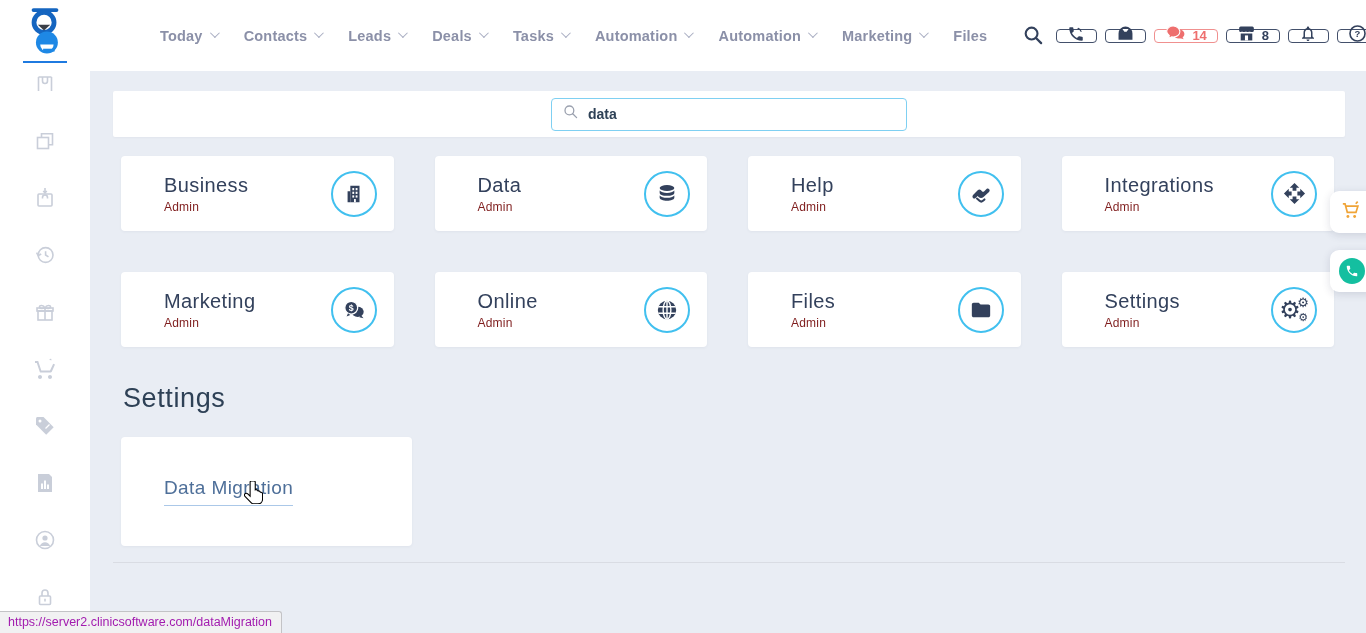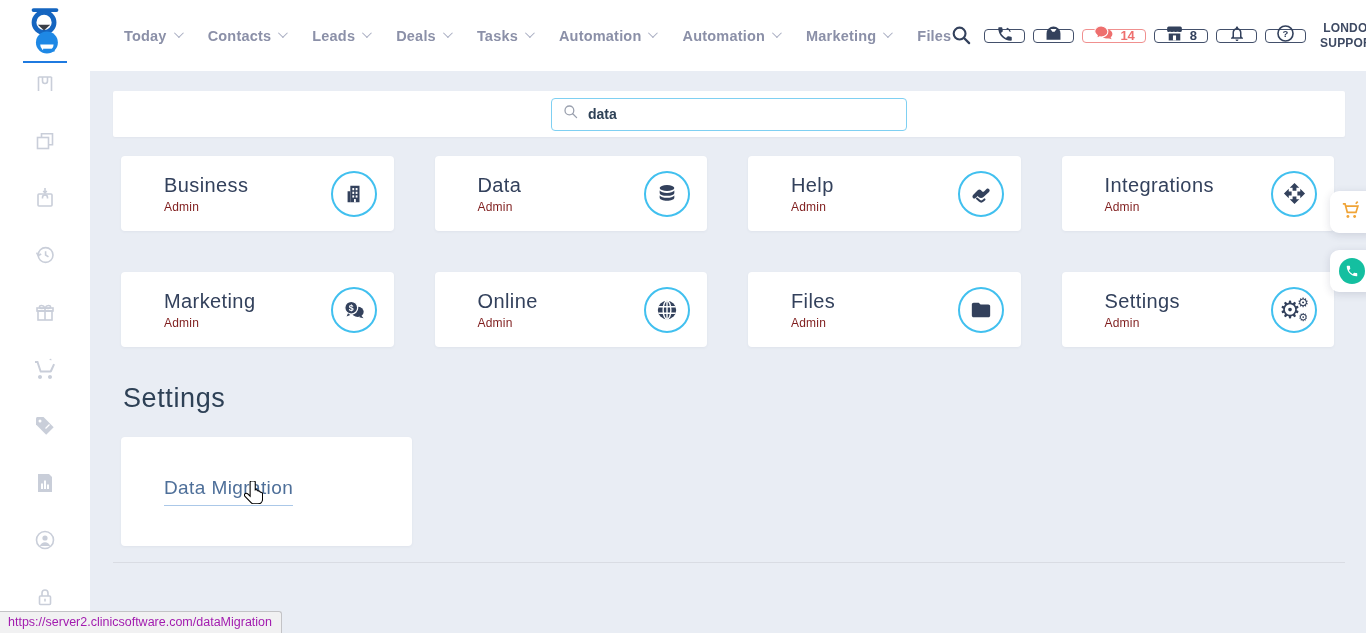--- a/index.html
+++ b/index.html
@@ -1,28 +1,28 @@
 <!DOCTYPE html>
 <html><head>
 <meta charset="utf-8">
 <style>
   * { margin:0; padding:0; box-sizing:border-box; }
   html,body { width:1366px; height:633px; overflow:hidden; }
   body { background:#e9edf4; font-family:"Liberation Sans", sans-serif; position:relative; }
 
   
-  .header { position:absolute; top:0; left:0; width:1366px; height:71px; background:#fff; display:flex; align-items:center; z-index:30; }
+  .header { position:absolute; top:0; left:0; width:1366px; height:71px; background:#fff; display:flex; align-items:center; z-index:30;gap:36px; }
   .logo-box { width:90px; height:71px; display:flex; flex-direction:column; align-items:center; justify-content:center; flex:0 0 90px; }
   .logo-underline { width:44px; height:2px; background:#1f7ae0; margin-top:1px; }
   .nav { display:flex; align-items:center; gap:27px; margin-left:34px; }
   .nav-item { display:flex; align-items:center; gap:7px; color:#8b90a8; font-size:14.5px; font-weight:700; letter-spacing:.2px; cursor:pointer; white-space:nowrap; }
   .caret { width:7px; height:7px; border-right:1.6px solid #a9aec2; border-bottom:1.6px solid #a9aec2; transform:rotate(45deg) translateY(-2px); margin-top:-3px; }
   .hright { margin-left:auto; display:flex; align-items:center; gap:8px; padding-right:18px; }
   .search-glyph { margin-right:4px; cursor:pointer; display:flex; }
-  .icon-btn { height:14px; min-width:41px; background:#fff; border:1px solid #43506b; border-radius:4px; display:flex; align-items:center; justify-content:flex-end; gap:6px; padding:0 10px; cursor:pointer; }
+  .icon-btn { height:14px; min-width:41px; background:#fff; border:1px solid #43506b; border-radius:4px; display:flex; align-items:center; justify-content:flex-start; gap:6px; padding:0 10px; cursor:pointer; }
   .icon-btn .cnt { font-size:13px; font-weight:700; color:#33415c; }
   .icon-btn.alert { border-color:#f0908f; }
   .icon-btn.alert .cnt { color:#ee6f6e; }
   .user-label { font-size:12px; font-weight:700; color:#3e4a63; text-align:center; line-height:1.25; margin:0 4px 0 6px; letter-spacing:.2px; }
 
   
   .sidebar { position:absolute; left:0; top:71px; bottom:0; width:90px; background:#fff; display:flex; flex-direction:column; align-items:center; padding-top:0; gap:31px; z-index:20; }
   .side-icon { width:26px; height:26px; display:flex; align-items:center; justify-content:center; cursor:pointer; }
 
   

